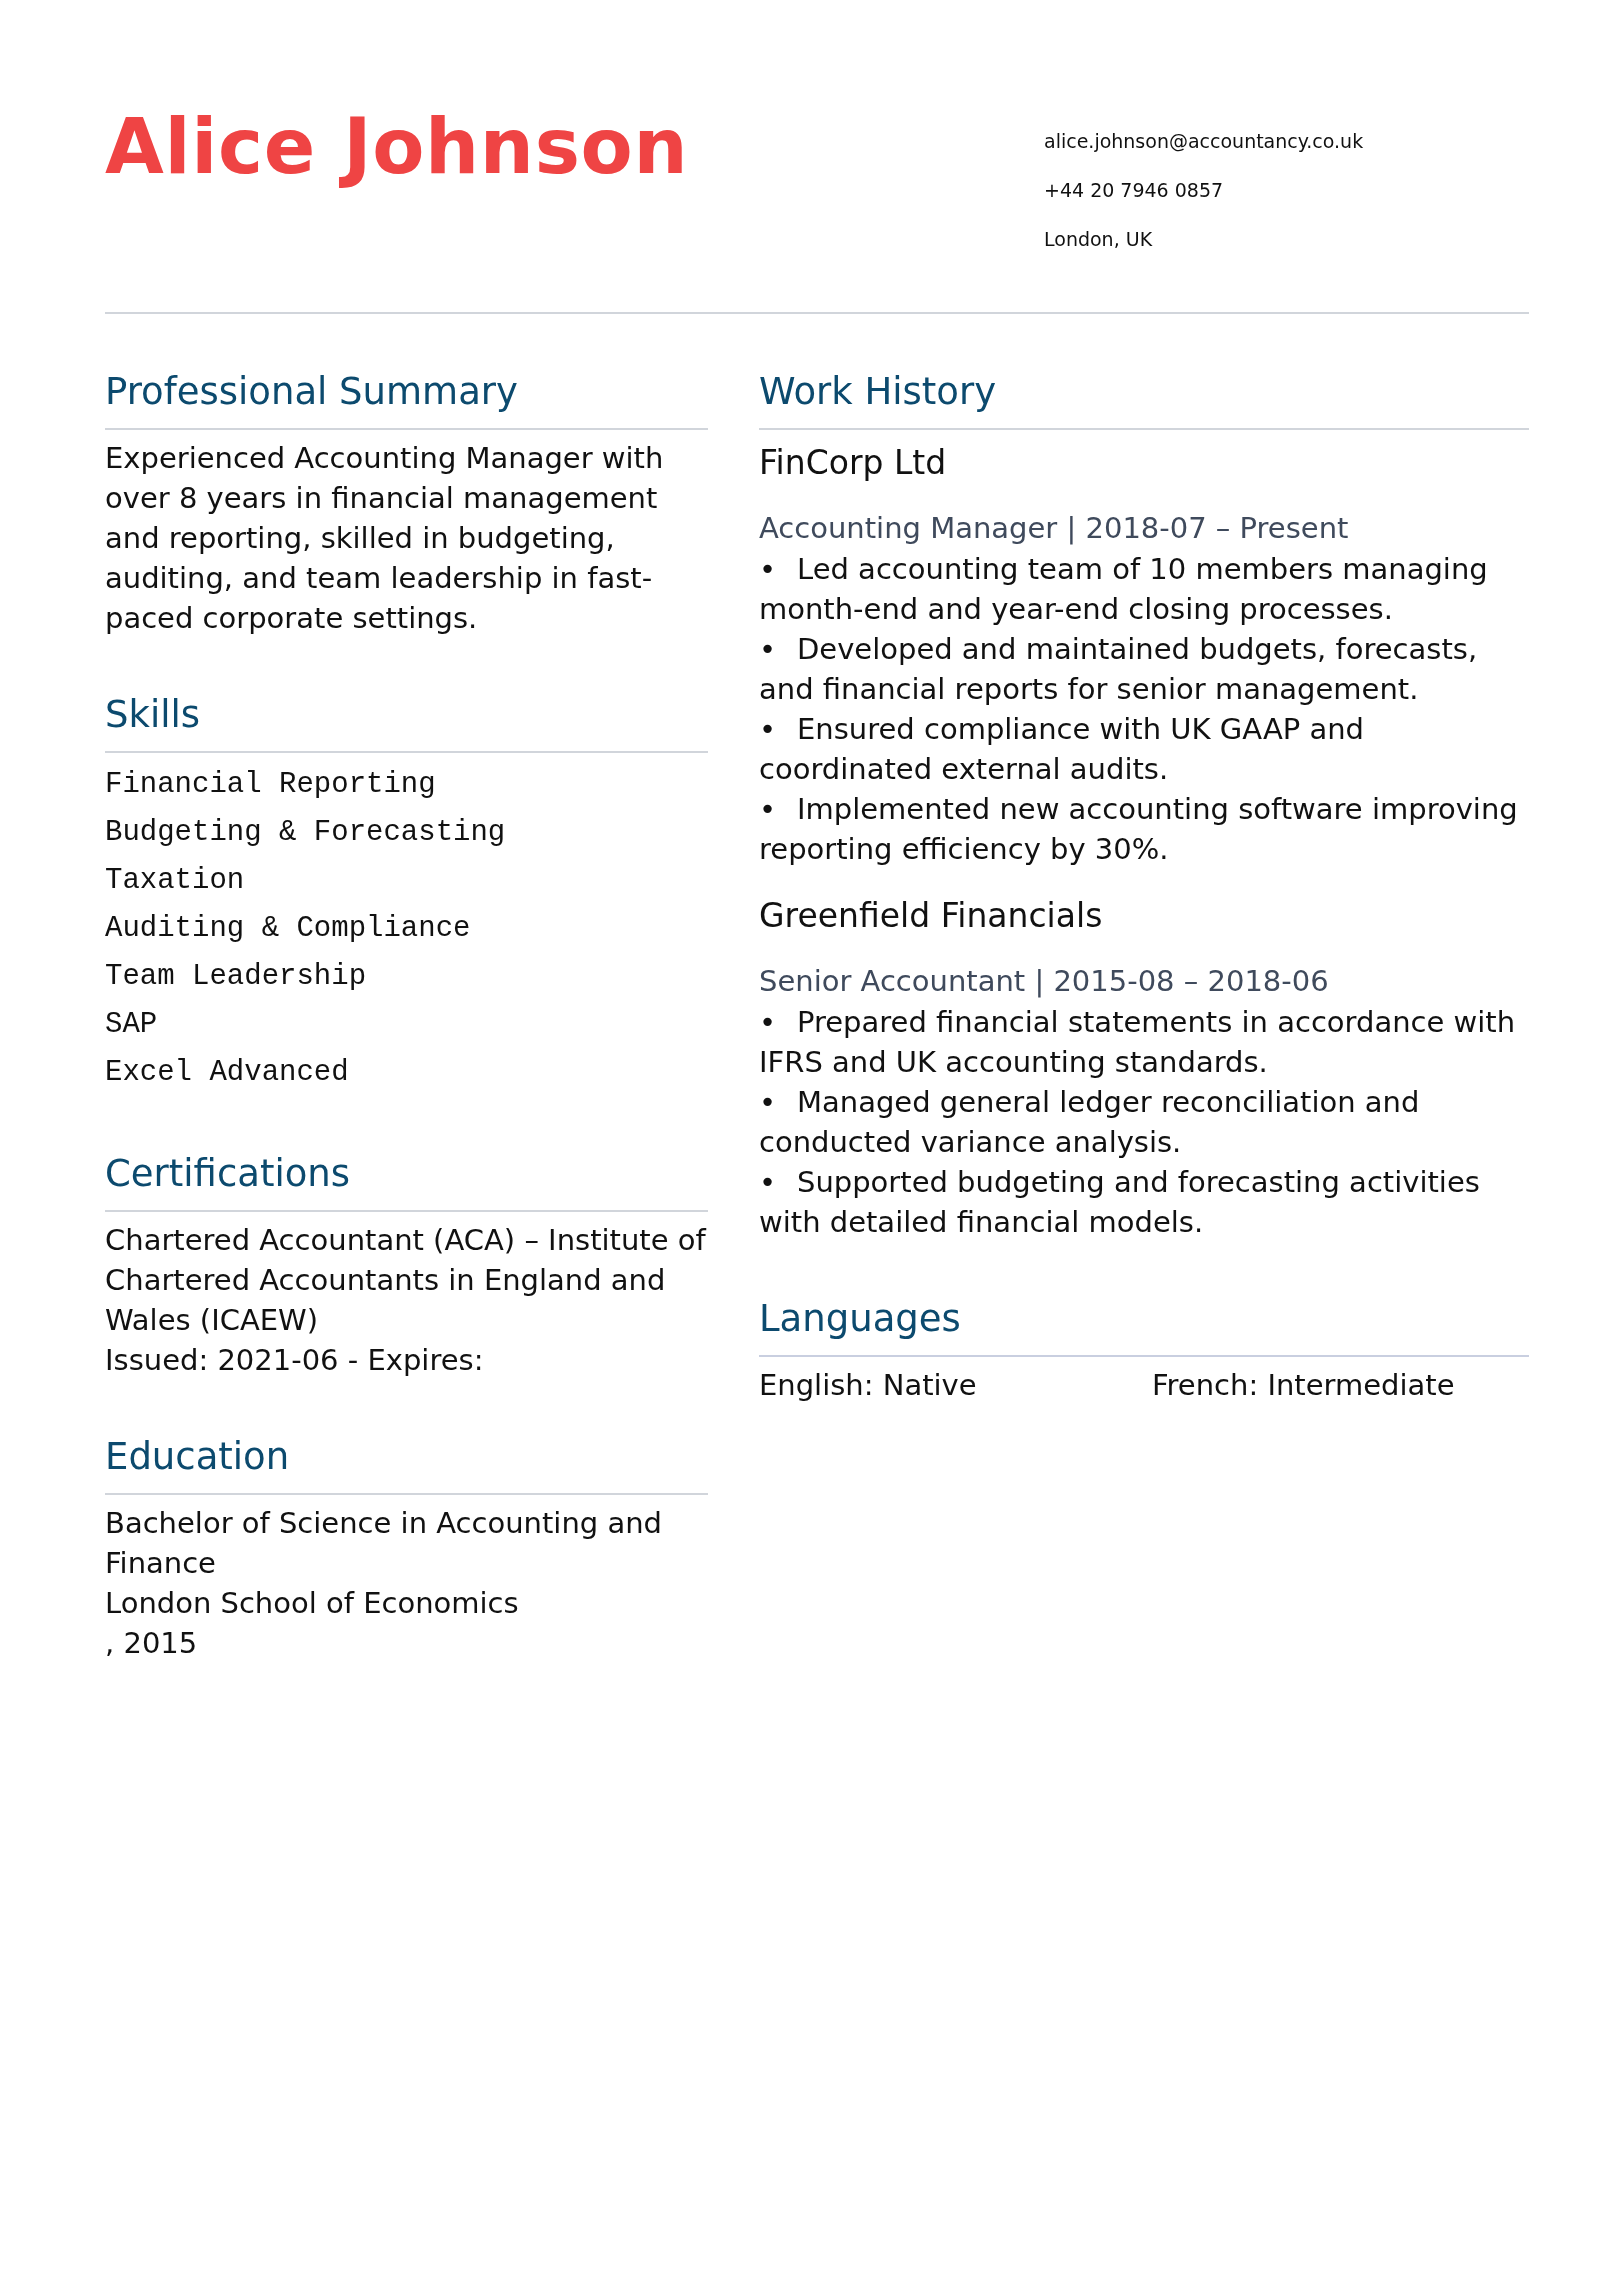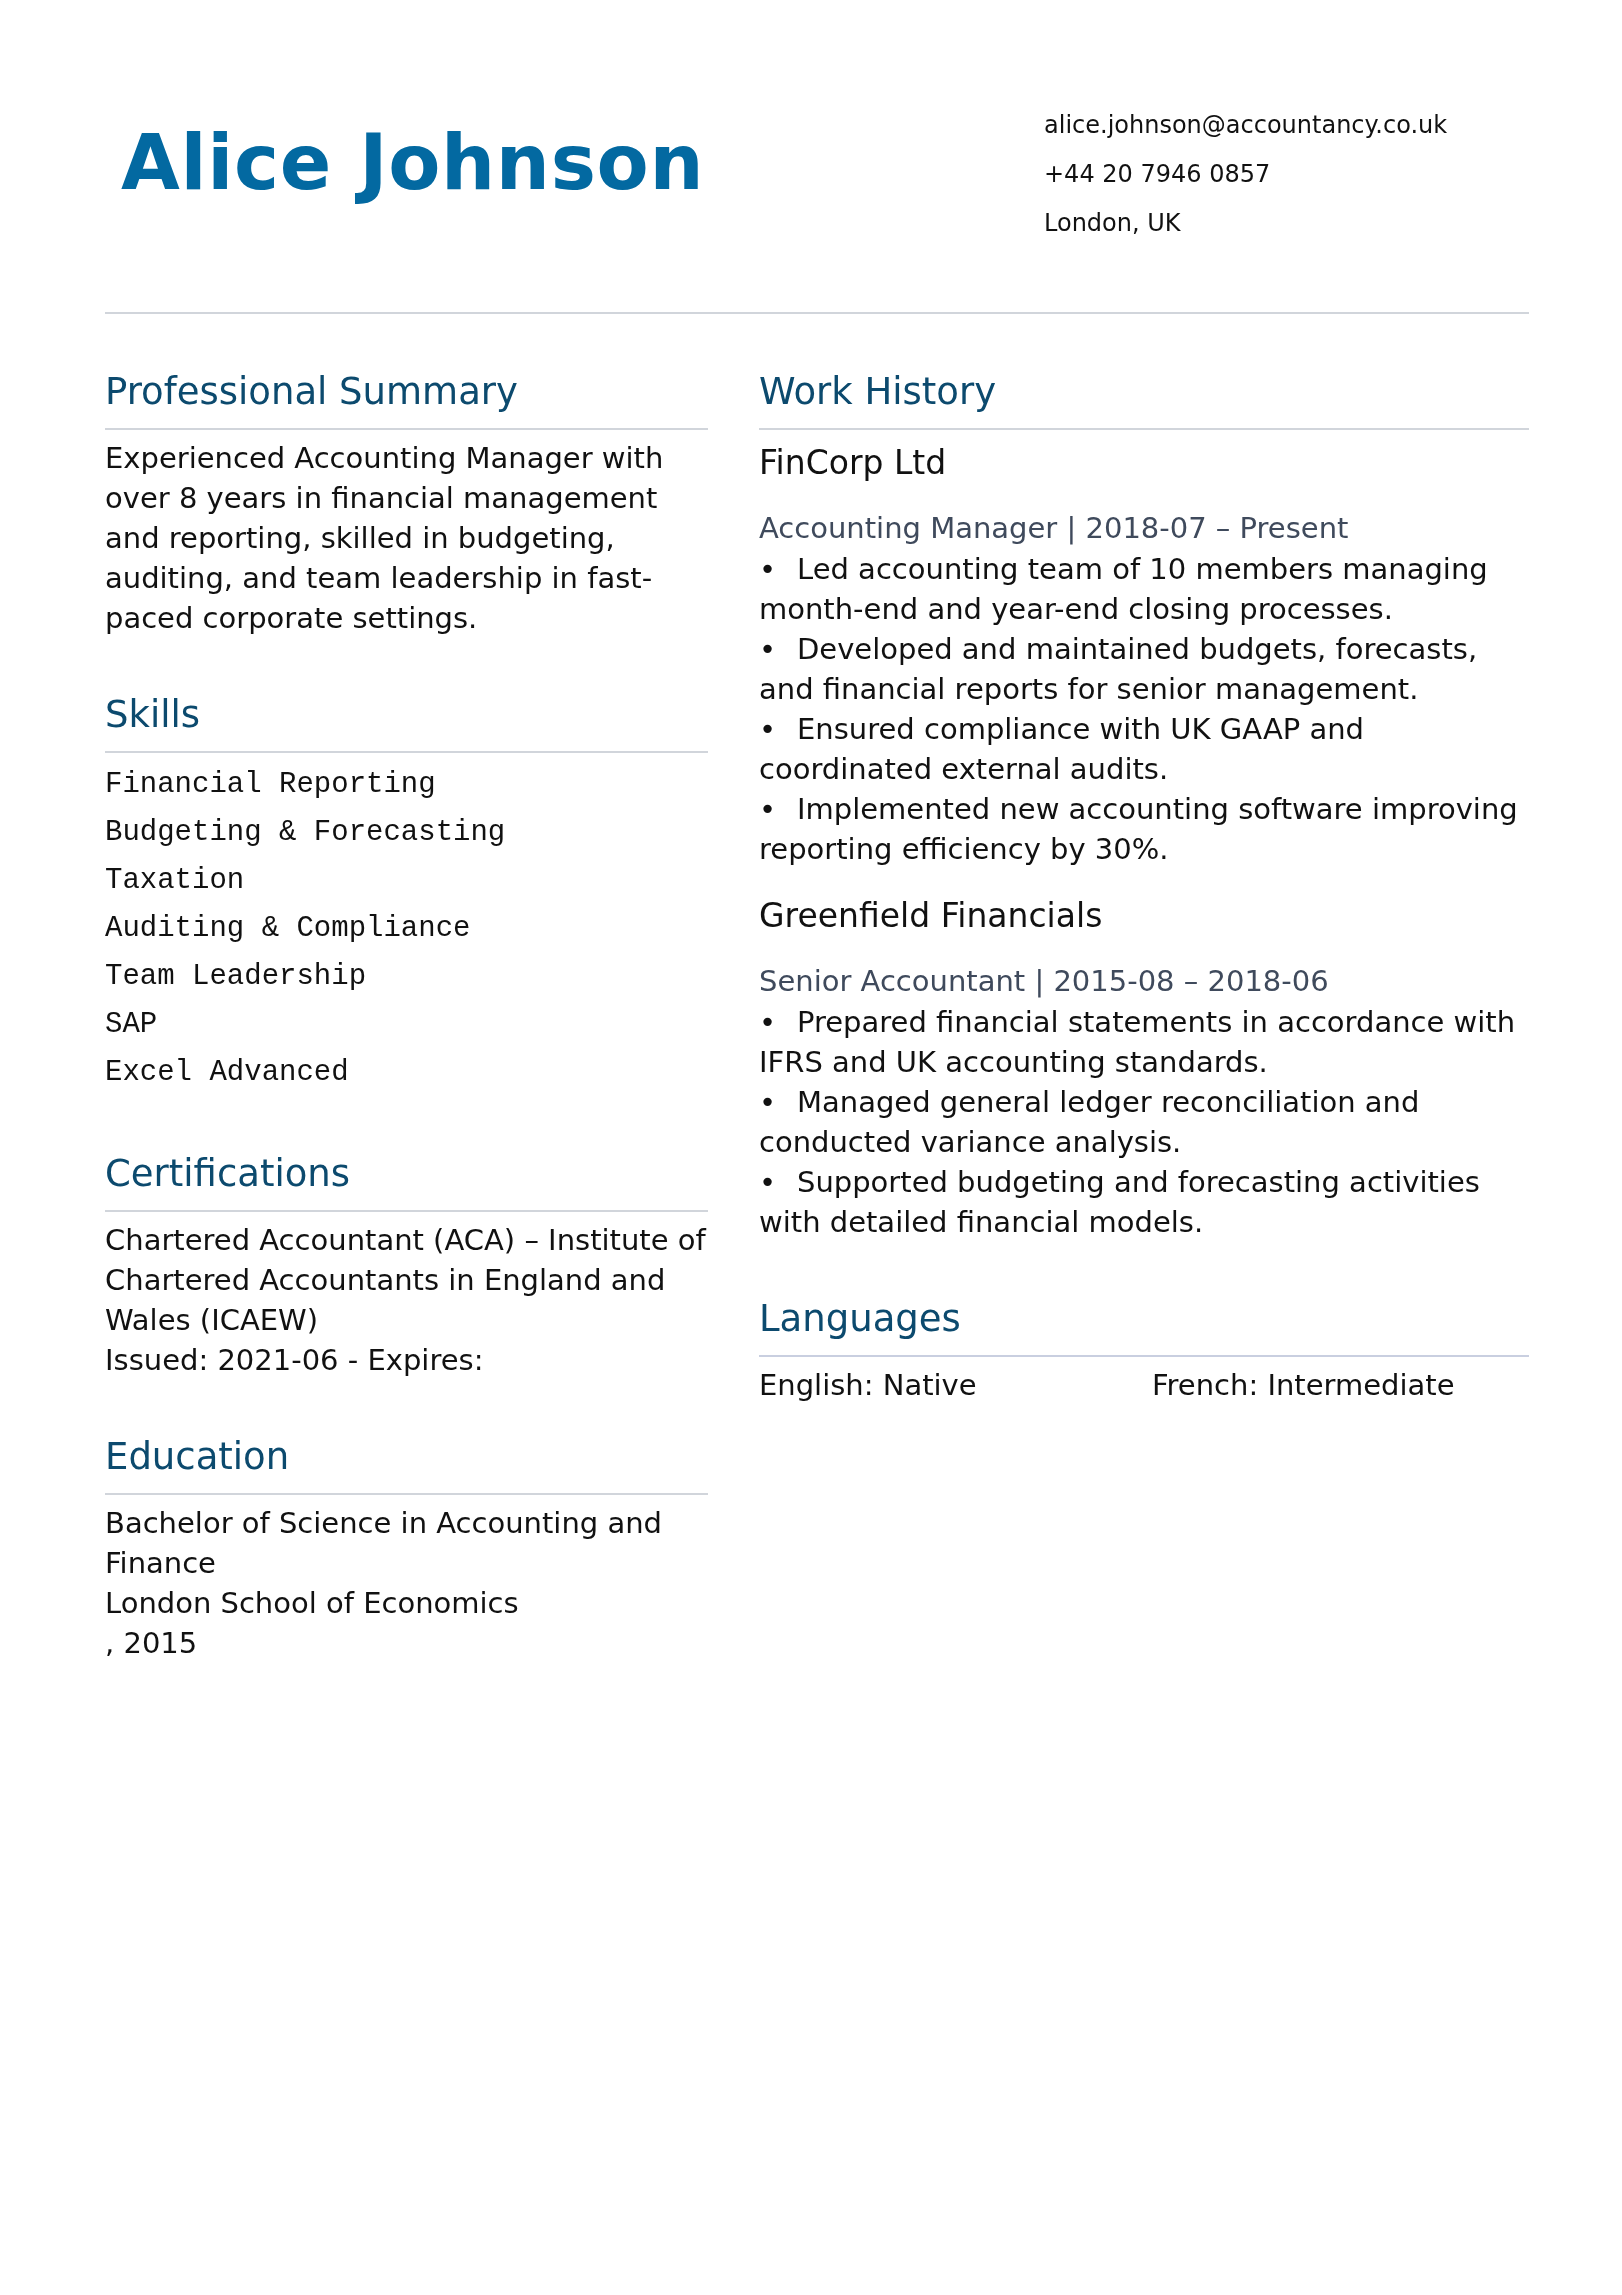--- a/index.html
+++ b/index.html
@@ -1,20 +1,20 @@
 <!DOCTYPE html>
 <html style="font-size:10.5px"><head>
 <meta charset="utf-8">
 <style>
   html, body { margin:0; padding:0; background:#ffffff; }
   body { width:1623px; height:2295px; position:relative; font-family:"DejaVu Sans", sans-serif; color:#111111; }
   .page { position:absolute; left:105px; top:0; width:1424px; }
   .header { position:relative; height:312px; border-bottom:2px solid #d1d5db; }
-  .name { position:absolute; left:0; top:105px; margin:16px; font-size:76px; font-weight:bold; color:#0369a1; line-height:1.1; letter-spacing:0.7px; }
-  .contact { position:absolute; left:939px; top:101px; font-size:24px; line-height:49px; }
+  .name { position:absolute; left:0; top:105px; margin:0; font-size:76px; font-weight:bold; color:#ef4444; line-height:1.1; letter-spacing:0.7px; }
+  .contact { position:absolute; left:939px; top:117px; font-size:19px; line-height:49px; }
   .contact div { white-space:nowrap; }
   .cols { position:absolute; top:353px; left:0; width:1424px; }
   .col-left { position:absolute; left:0; top:0; width:603px; }
   .col-right { position:absolute; left:654px; top:0; width:770px; }
   .section { margin-bottom:38px; }
   .section h2 { margin:0; font-weight:normal; font-size:37px; color:#0c4a6e; line-height:78px; height:75px; border-bottom:2px solid #d1d5db; }
   .section .body { padding-top:8px; font-size:29px; line-height:40px; }
   .skills div { line-height:48px;font-family:Liberation Mono, monospace; }
   .cert { margin-bottom:11.8px; }
   .job { margin-bottom:26px; }

